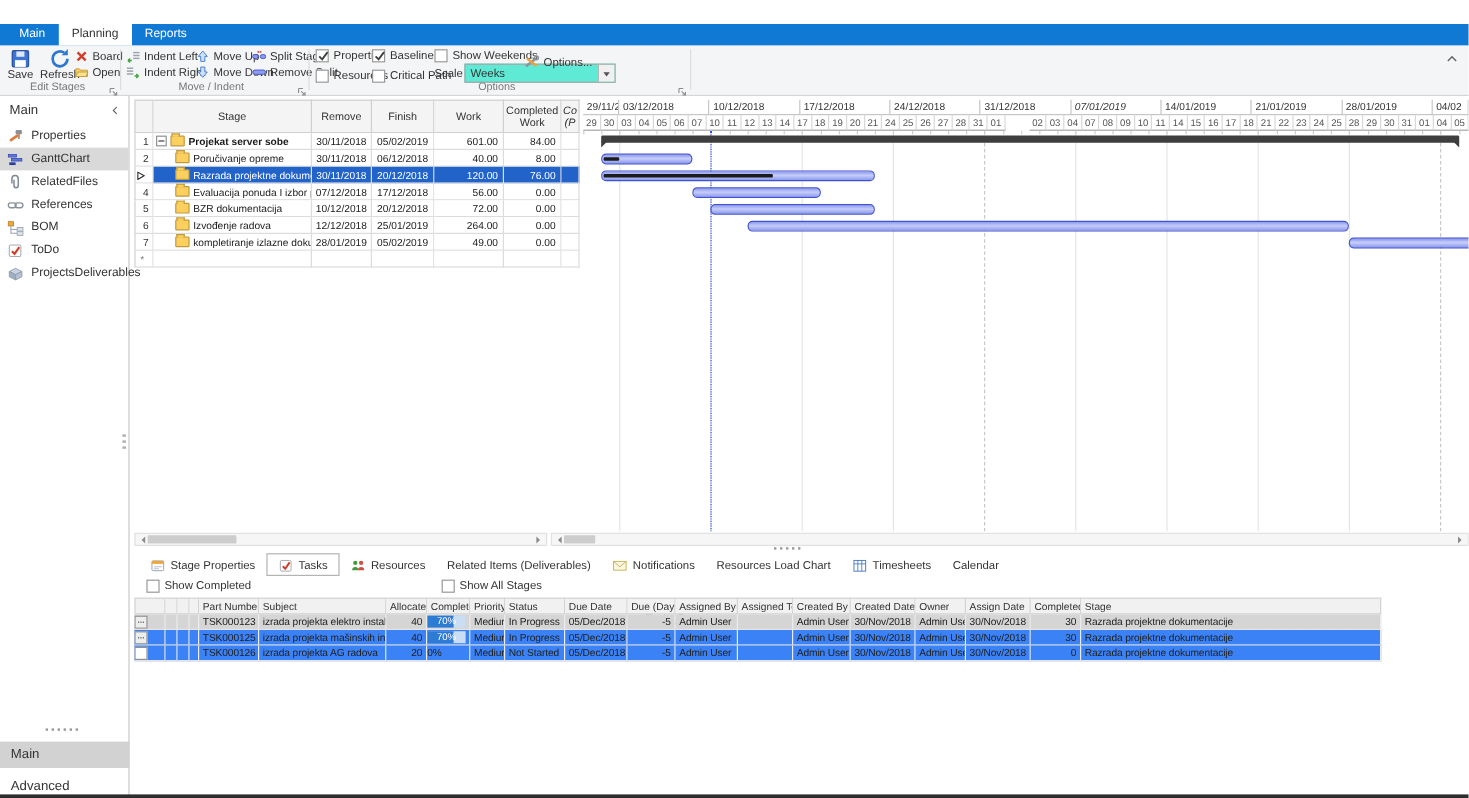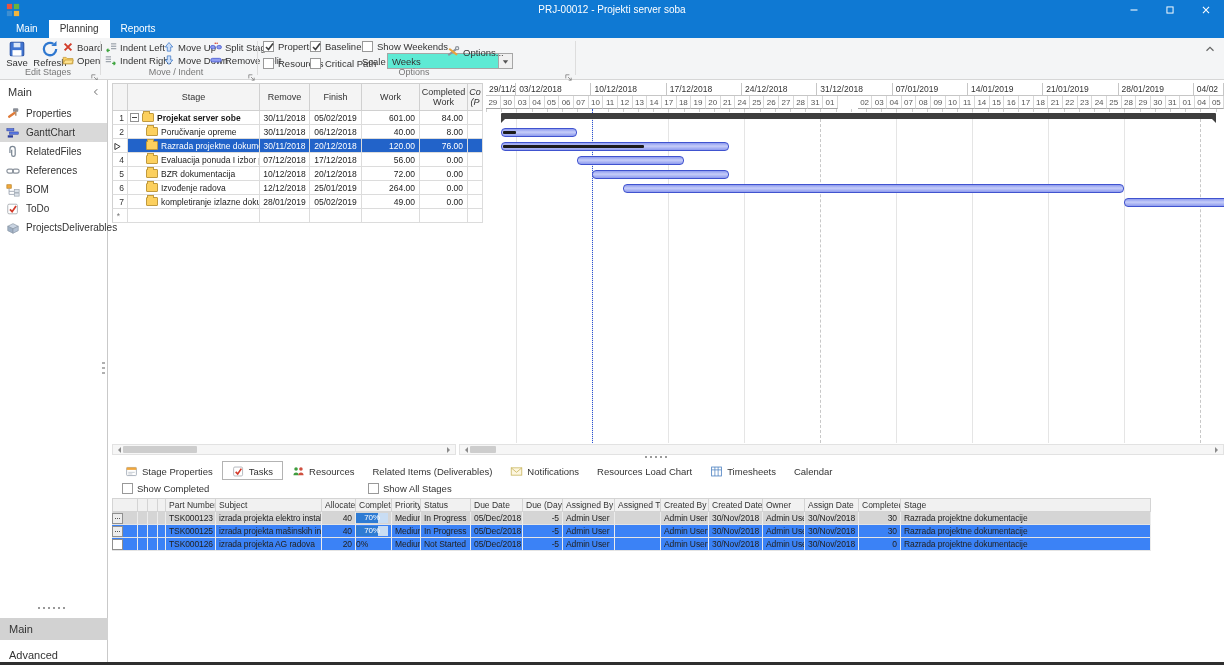--- a/index.html
+++ b/index.html
@@ -148,44 +148,20 @@
   .pw .fill{position:absolute;left:0;top:0;bottom:0;background:#2e7bd3;}
   .pw .lbl{position:absolute;left:0;top:0;width:100%;text-align:center;color:#fff;
            font-size:8px;line-height:10px;}
   .bottom-edge{position:absolute;left:0;top:662px;width:1224px;height:3px;background:#2e2e2e;}
 </style>
 </head>
 <body>
 
 <div id="app">
 
-  <div class="titlebar">
-    <span class="app-icon"><svg viewBox="0 0 16 16">
-          <rect x="1" y="1" width="6" height="6" fill="#e8543f"></rect>
-          <rect x="9" y="1" width="6" height="6" fill="#69b33e"></rect>
-          <rect x="1" y="9" width="6" height="6" fill="#3e8ed0"></rect>
-          <rect x="9" y="9" width="6" height="6" fill="#f2b53c"></rect>
-        </svg></span>
-    <div class="title">PRJ-00012 - Projekti server soba</div>
-    <div class="wbtn" style="right:72px;">
-        <svg viewBox="0 0 16 16">
-          <path d="M4 8 H12" stroke="#fff" stroke-width="1.2"></path>
-        </svg>
-      </div>
-    <div class="wbtn" style="right:36px;">
-        <svg viewBox="0 0 16 16">
-          <rect x="4.5" y="4.5" width="7" height="7" fill="none" stroke="#fff" stroke-width="1.1"></rect>
-        </svg>
-      </div>
-    <div class="wbtn" style="right:0;">
-        <svg viewBox="0 0 16 16">
-          <path d="M4.5 4.5 L11.5 11.5 M11.5 4.5 L4.5 11.5" stroke="#fff" stroke-width="1.2"></path>
-        </svg>
-      </div>
-  </div>
 
   <div class="ribbon-tabs" id="ribbonTabs">
       <div class="rtab">Main</div>
       <div class="rtab active">Planning</div>
       <div class="rtab">Reports</div>
     </div>
 
   <div class="ribbon">
     <div class="bigbtn" style="left:3px;width:28px;">
       <span class="bicon"><svg viewBox="0 0 16 16">
@@ -298,21 +274,21 @@
       </div>
     <div class="scale-label">Scale</div>
     <div class="combo">
       <span class="cval">Weeks</span>
       <span class="carr">
           <svg width="9" height="9" viewBox="0 0 10 10">
             <path d="M2 3.5 h6 L5 7.5 z" fill="#555"></path>
           </svg>
         </span>
     </div>
-    <div class="sbtn" style="left:446px;top:8px;">
+    <div class="sbtn" style="left:436px;top:8px;">
       <span class="sicon" style="width:14px;height:14px;flex-basis:14px;"><svg viewBox="0 0 16 16">
             <rect x="1" y="7" width="12" height="2.4" rx="1.2" transform="rotate(-38 7 8)" fill="#8d949c"></rect>
             <rect x="2" y="6.6" width="12" height="2.4" rx="1.2" transform="rotate(38 8 8)" fill="#e8a33d"></rect>
             <circle cx="12.7" cy="3.6" r="1.8" fill="none" stroke="#8d949c" stroke-width="1.4"></circle>
           </svg></span>
       <span>Options...</span>
     </div>
 
     <div class="rsep" style="left:100px;"></div>
     <div class="rsep" style="left:257px;"></div>
@@ -535,21 +511,21 @@
     </div>
 
   <div class="gantt" id="ganttChart">
       <div class="gw-row">
         <div class="gw-cell" style="width: 30.4px;">29/11/20</div>
         <div class="gw-cell" style="width: 76px;">03/12/2018</div>
         <div class="gw-cell" style="width: 76px;">10/12/2018</div>
         <div class="gw-cell" style="width: 76px;">17/12/2018</div>
         <div class="gw-cell" style="width: 76px;">24/12/2018</div>
         <div class="gw-cell" style="width: 76px;">31/12/2018</div>
-        <div class="gw-cell" style="width: 76px;">07/01/2019</div>
+        <div class="gw-cell" style="width: 76px; font-style: italic;">07/01/2019</div>
         <div class="gw-cell" style="width: 76px;">14/01/2019</div>
         <div class="gw-cell" style="width: 76px;">21/01/2019</div>
         <div class="gw-cell" style="width: 76px;">28/01/2019</div>
         <div class="gw-cell" style="width: 30.4px;">04/02</div>
       </div>
       <div class="gd-row">
         <div class="gd-cell" style="width: 15.2px;">29</div>
         <div class="gd-cell" style="width: 15.2px;">30</div>
         <div class="gd-cell" style="width: 15.2px;">03</div>
         <div class="gd-cell" style="width: 15.2px;">04</div>

